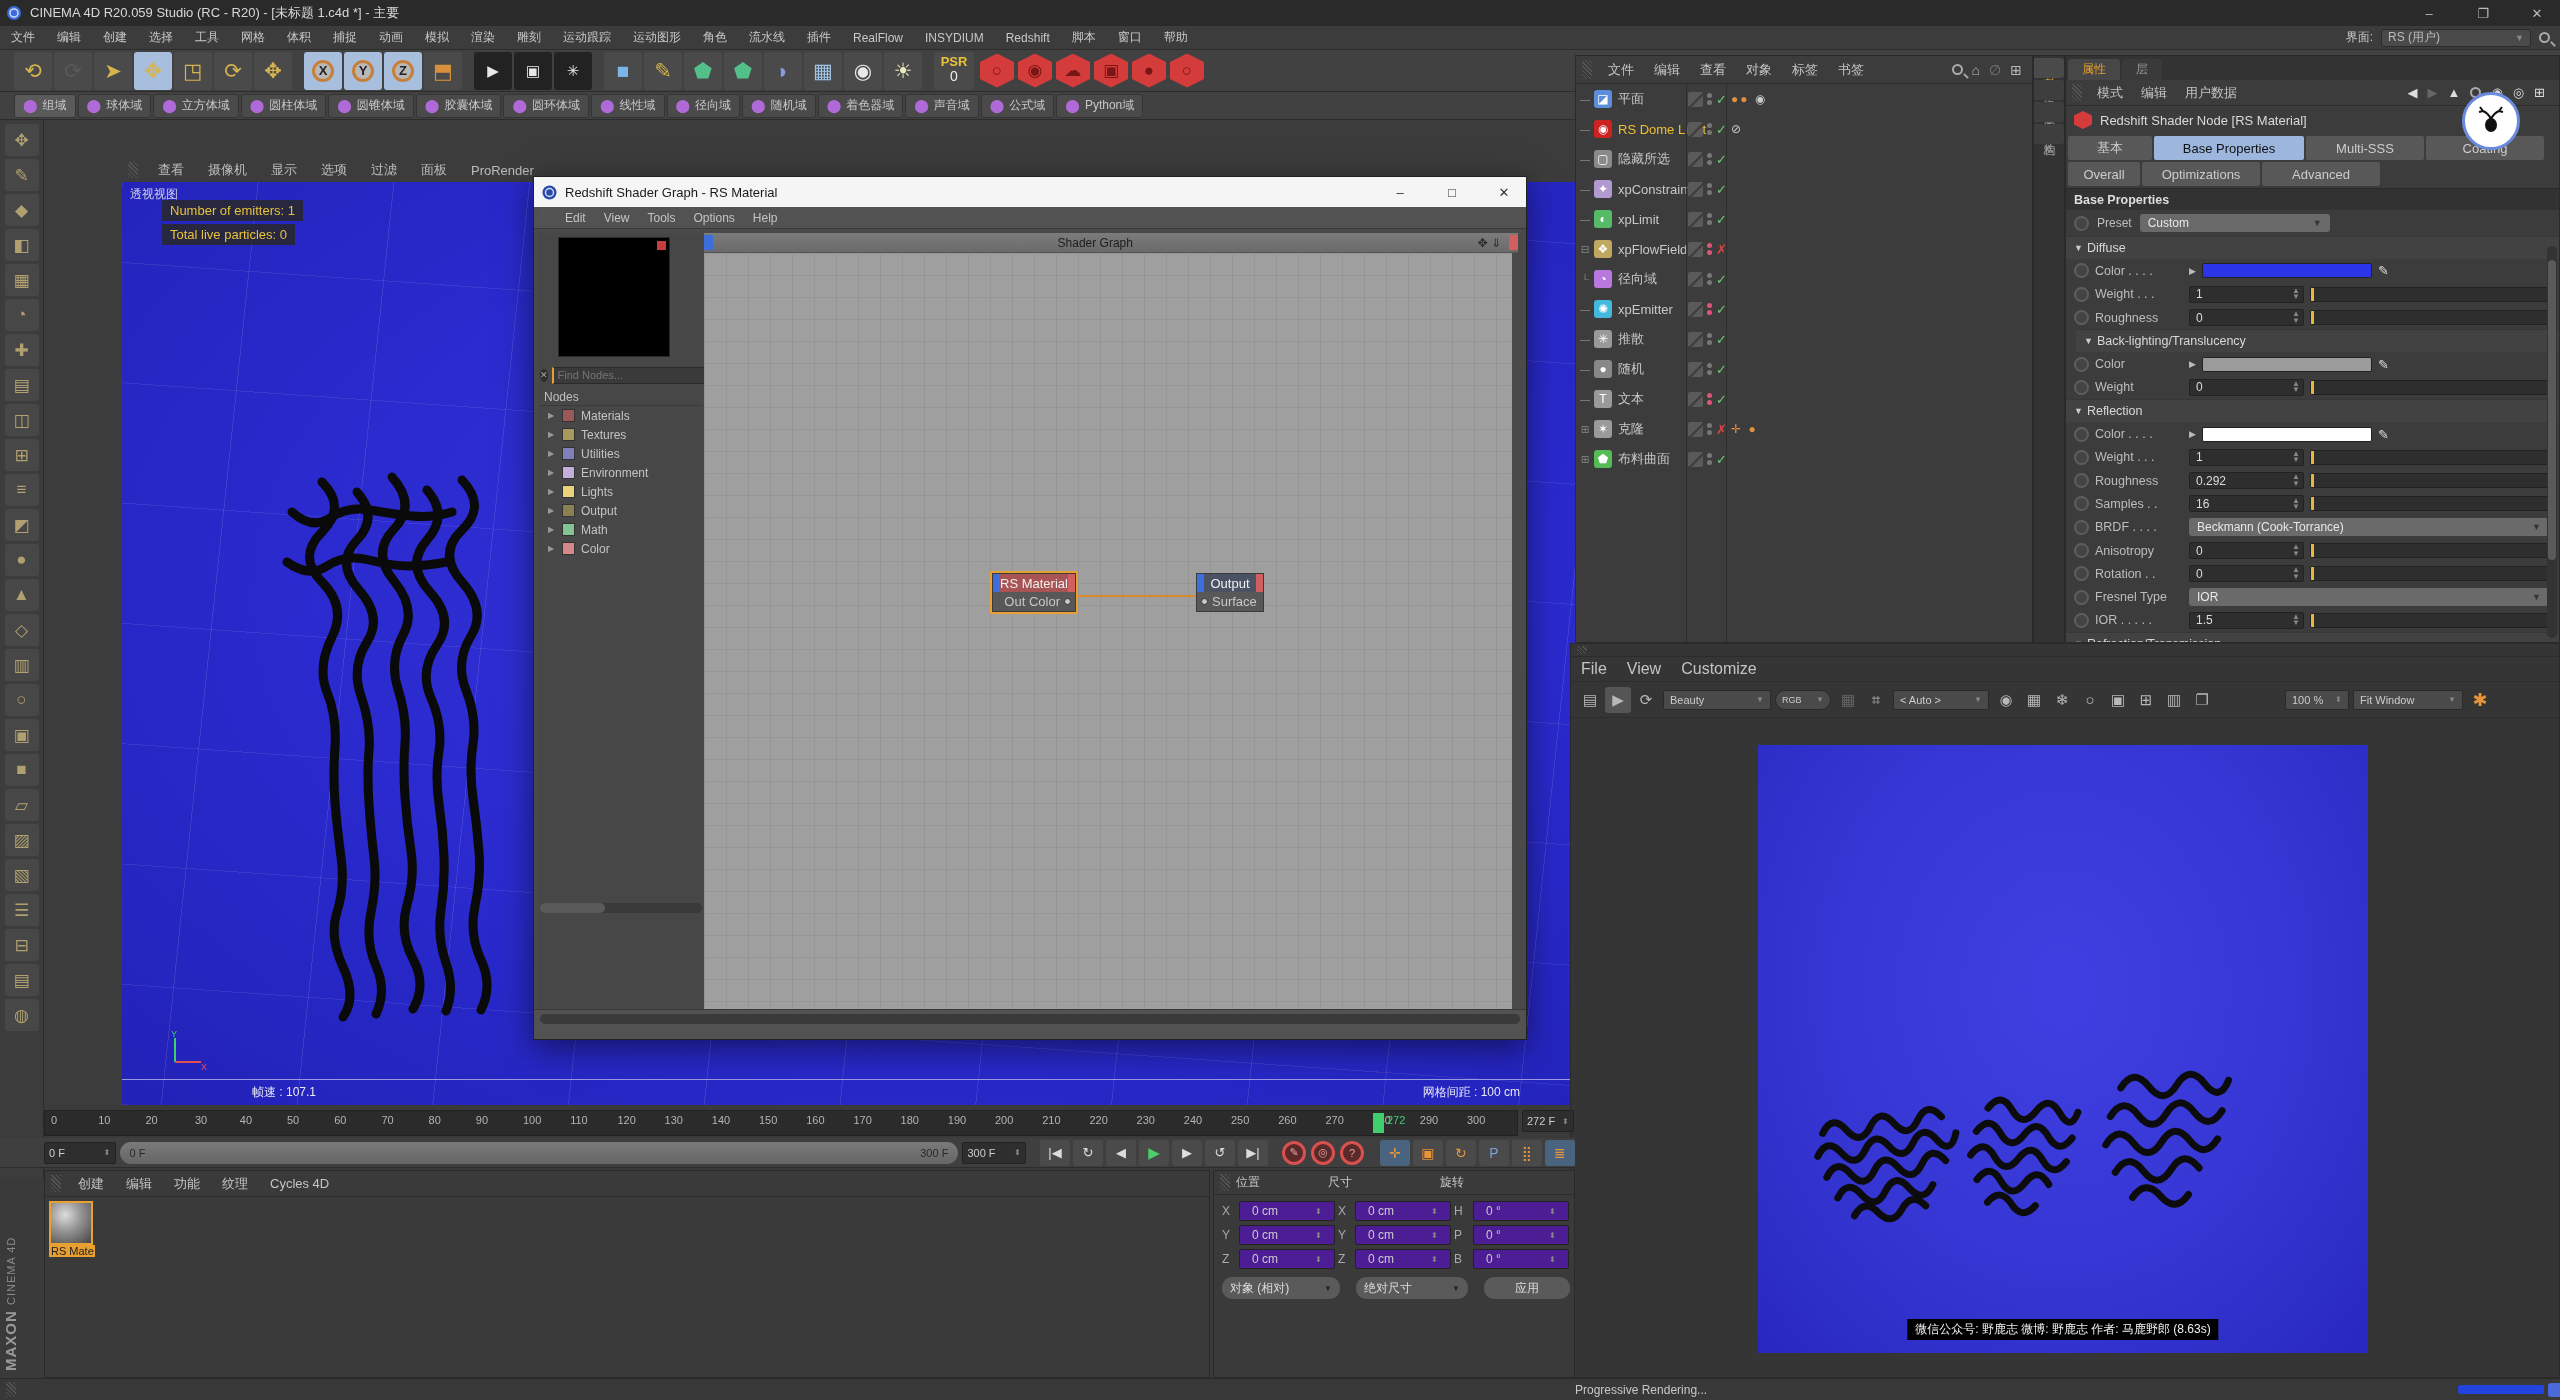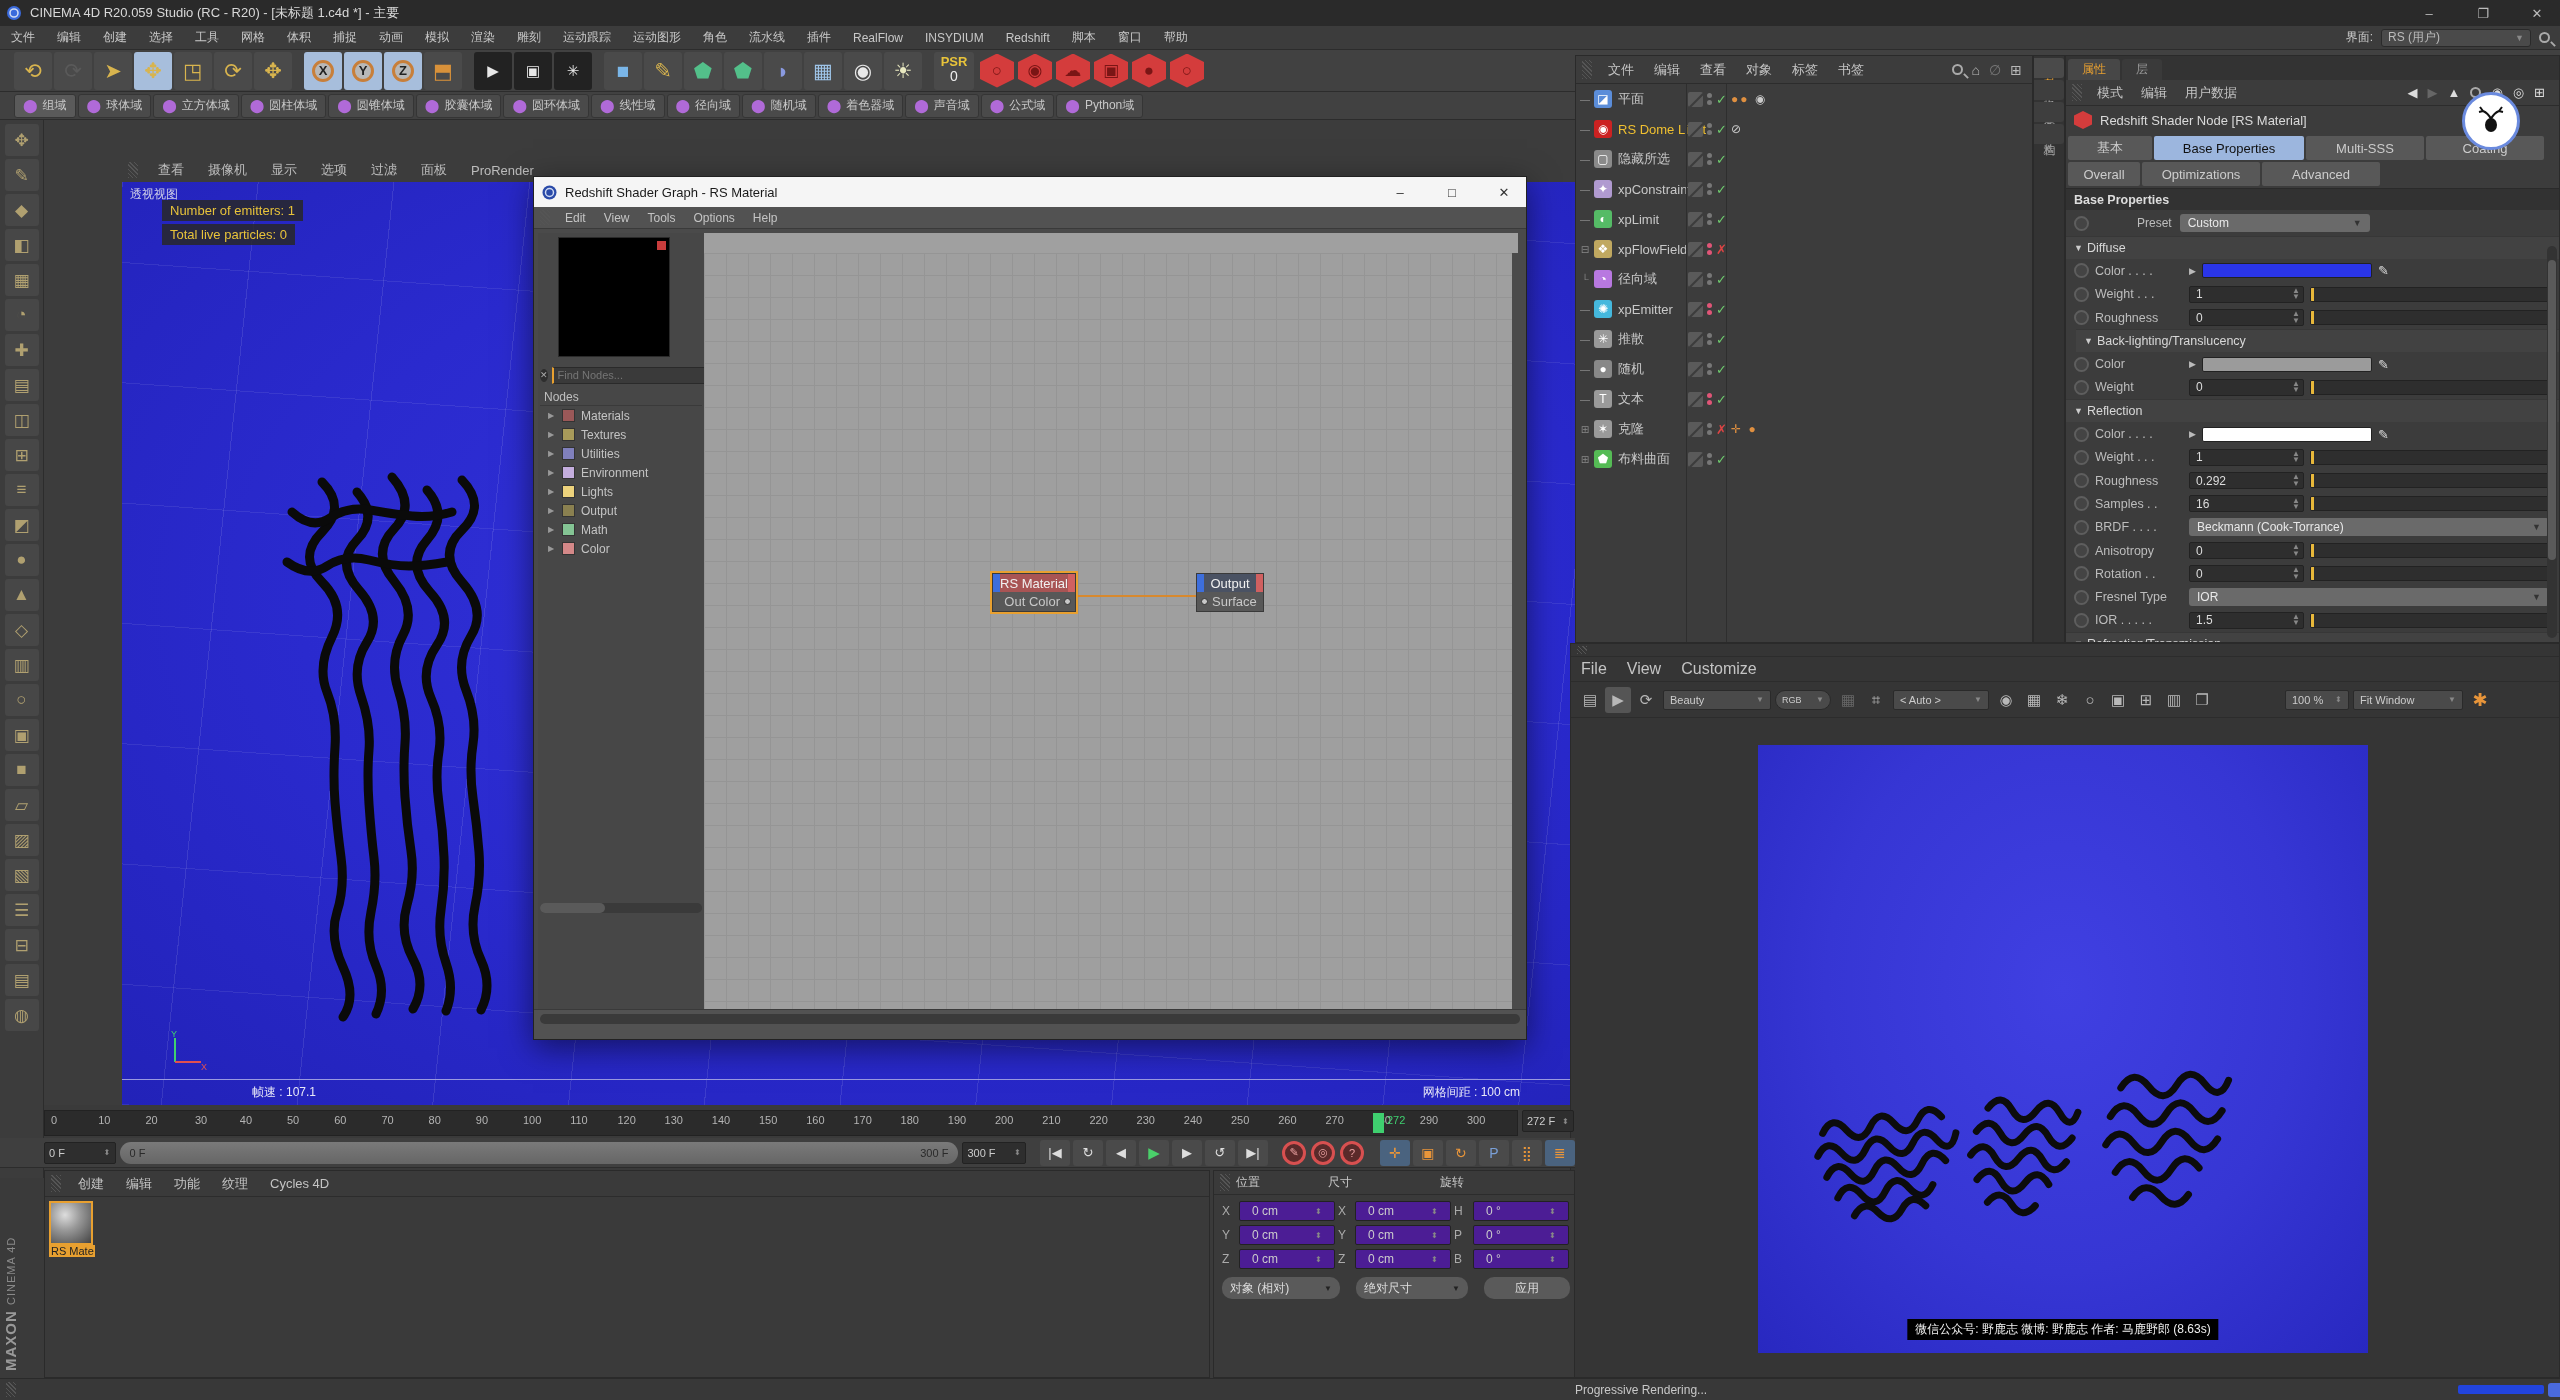--- a/index.html
+++ b/index.html
@@ -702,21 +702,21 @@
         <span class="ab on" style="width: 150px;">Base Properties</span>
         <span class="ab" style="width: 118px;">Multi-SSS</span>
         <span class="ab" style="width: 118px;">Coating</span>
         <span class="ab" style="width: 72px;">Overall</span>
         <span class="ab" style="width: 118px;">Optimizations</span>
         <span class="ab" style="width: 118px;">Advanced</span>
       </div>
     <div id="atsection">Base Properties</div>
     <div id="presetrow" class="r">
       <span class="radio"></span>
-      <span style="color:#bdbdbd;margin-left:40px;">Preset</span>
+      <span style="color:#bdbdbd;">Preset</span>
       <span class="dropbox" style="width:190px;">
           <span>Custom</span>
           <span class="dar">▼</span>
         </span>
     </div>
     <div>
 
         <div class="arow group">
           <span class="gcaret">▼</span>
 
@@ -1007,20 +1007,26 @@
               <span class="sw" style="background: rgb(212, 136, 136);"></span>
               <span>Color</span>
             </div>
           </div>
       </div>
       <div id="swhscroll">
           <div></div>
         </div>
     </div>
     <div id="swmain">
+      <div id="swtab">
+        <span class="bluesq"></span>
+        <span>Shader Graph</span>
+        <span class="ticons">✥ ⇓</span>
+        <span class="redsq"></span>
+      </div>
       <div id="swcanvas">
         <div id="wire" style="left:370px;top:342px;width:122px;"></div>
         <div class="node sel" style="left:288px;top:320px;">
           <div class="nh" style="background: rgb(168, 84, 84);">
               <span class="cl"></span>
               <span>RS Material</span>
               <span class="cr"></span>
             </div>
           <div class="nb" style="justify-content:flex-end;gap:4px;">
               <span>Out Color</span>

